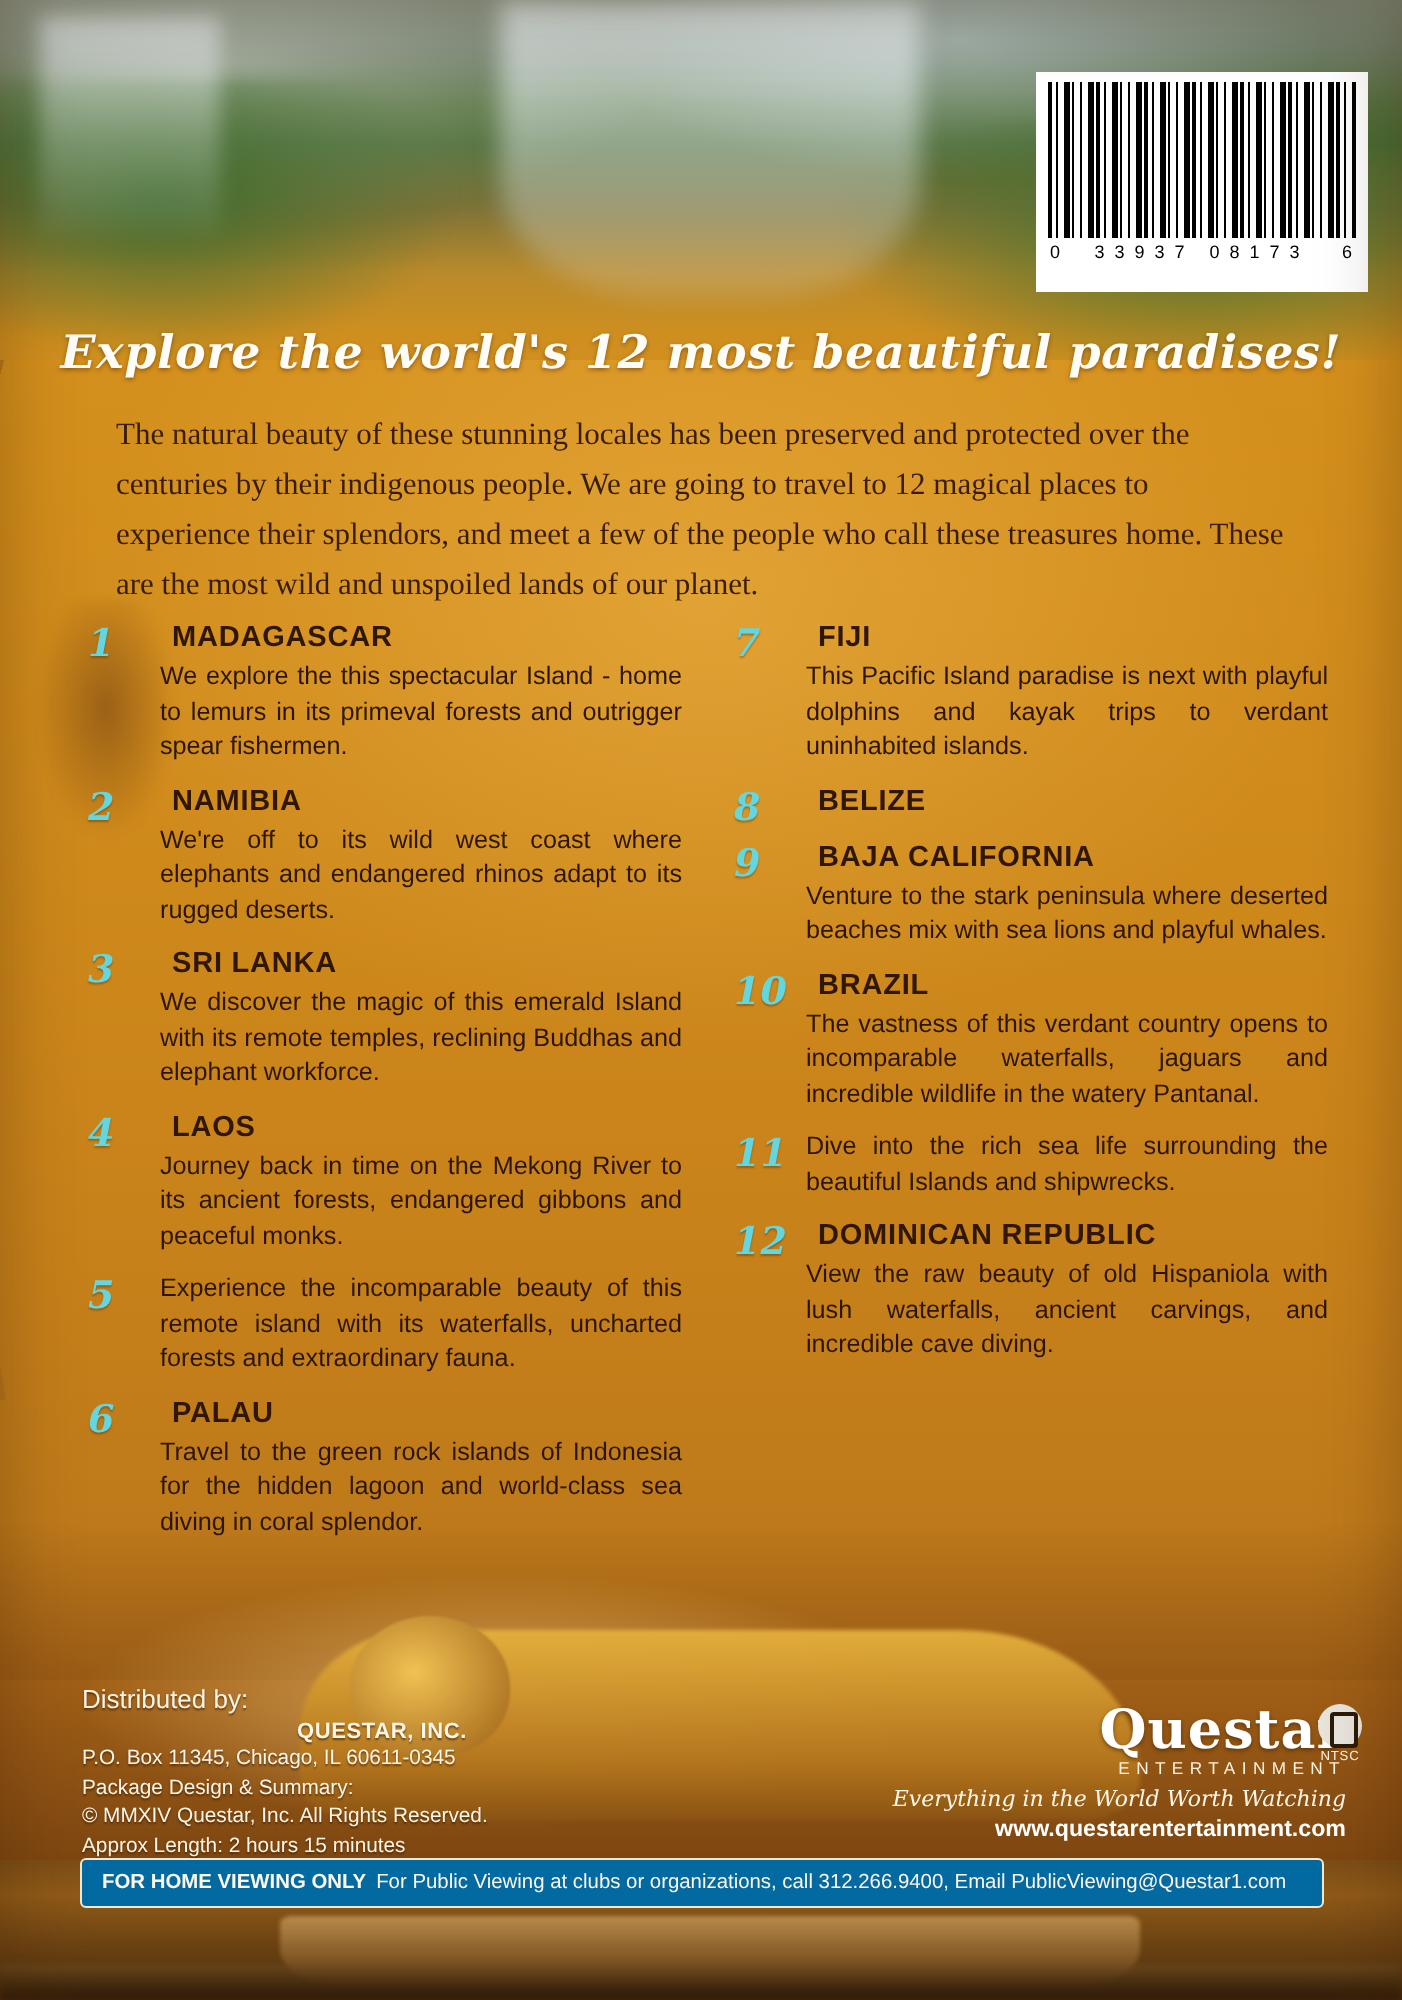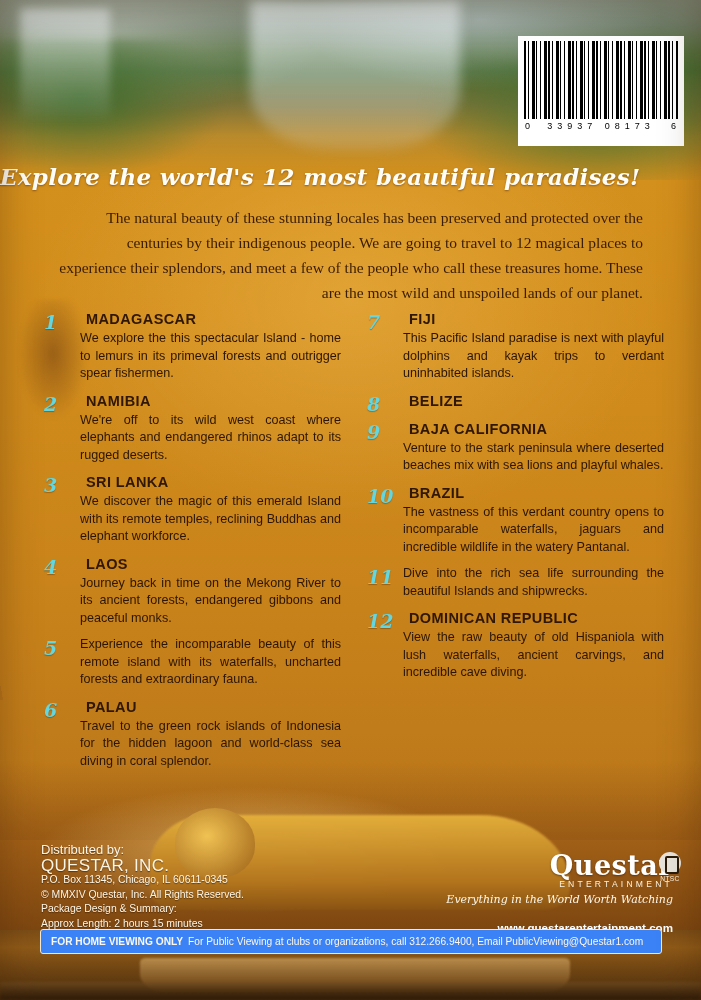--- a/index.html
+++ b/index.html
@@ -161,34 +161,35 @@
     color: #000;
     letter-spacing: 1px;
     padding: 2px 1px 0 1px;
   }
   .barcode-digits .mid { letter-spacing: 5px; }
 
   
   .headline {
     position: absolute;
     left: 0; top: 163px; width: 701px;
+    text-align: center;
     font-family: "DejaVu Serif", serif;
     font-style: italic;
     font-weight: bold;
     font-size: 23px;
     color: #fffdf7;
     text-shadow: 0 1px 2px rgba(90,45,5,0.55);
     letter-spacing: 0.3px;
   }
 
   
   .intro {
     position: absolute;
     left: 58px; top: 205px; width: 585px;
-    text-align: right;
+    text-align: left;
     font-family: "Liberation Serif", serif;
     font-size: 15.5px;
     line-height: 25px;
     color: #3a1d05;
   }
 
   
   .cols {
     position: absolute;
     left: 44px; top: 310px; width: 620px;
@@ -234,24 +235,25 @@
     position: absolute;
     left: 41px; top: 843px; width: 300px;
     color: #fdf6e6;
     font-family: "Liberation Sans", sans-serif;
     font-size: 10.4px;
     line-height: 14.5px;
     text-shadow: 0 1px 1px rgba(50,25,0,0.6);
   }
   .footer-left .dist { font-size: 13px; }
   .footer-left .company {
-    font-weight: normal;
-    font-size: 17px;
+    font-weight: bold;
+    font-size: 11px;
     letter-spacing: 0.3px;
     margin-top: 1px;
+    text-align: center;
   }
 
   
   .brand {
     position: absolute;
     right: 28px; top: 852px;
     width: 250px;
     text-align: right;
     color: #fffaf0;
   }
@@ -275,21 +277,21 @@
     font-family: "DejaVu Serif", serif;
     font-style: italic;
     font-size: 11px;
     margin-top: 4px;
     color: #fff8ea;
   }
   .brand .site {
     font-family: "Liberation Sans", sans-serif;
     font-weight: bold;
     font-size: 11.6px;
-    margin-top: 15px;
+    margin-top: 2px;
     color: #ffffff;
   }
   .ntsc {
     position: absolute;
     right: 18px; top: 852px;
     width: 26px;
     text-align: center;
   }
   .ntsc .circle {
     width: 22px; height: 22px;
@@ -312,21 +314,21 @@
     color: #fff6e4;
     margin-top: 1px;
     letter-spacing: 0.4px;
   }
 
   
   .legal {
     position: absolute;
     left: 40px; top: 929px;
     width: 622px; height: 25px;
-    background: #3b82f6;
+    background: #0369a1;
     border: 1px solid #f3e7cf;
     border-radius: 3px;
     display: flex;
     align-items: center;
     padding: 0 10px;
     box-sizing: border-box;
     color: #fdf7ea;
     font-family: "Liberation Sans", sans-serif;
     font-size: 10.2px;
   }
@@ -446,22 +448,22 @@
         <div class="desc">View the raw beauty of old Hispaniola with lush waterfalls, ancient carvings, and incredible cave diving.</div>
       </div>
 
     </div>
   </div>
 
   <div class="footer-left">
     <div class="dist">Distributed by:</div>
     <div class="company">QUESTAR, INC.</div>
     <div>P.O. Box 11345, Chicago, IL 60611-0345</div>
+    <div>Package Design &amp; Summary:</div>
     <div>© MMXIV  Questar, Inc. All Rights Reserved.</div>
-    <div>Package Design &amp; Summary:</div>
     <div>Approx Length: 2 hours 15 minutes</div>
   </div>
 
   <div class="brand">
     <div class="q">Questar</div>
     <div class="ent">ENTERTAINMENT</div>
     <div class="tag">Everything in the World Worth Watching</div>
     <div class="site">www.questarentertainment.com</div>
   </div>
 

